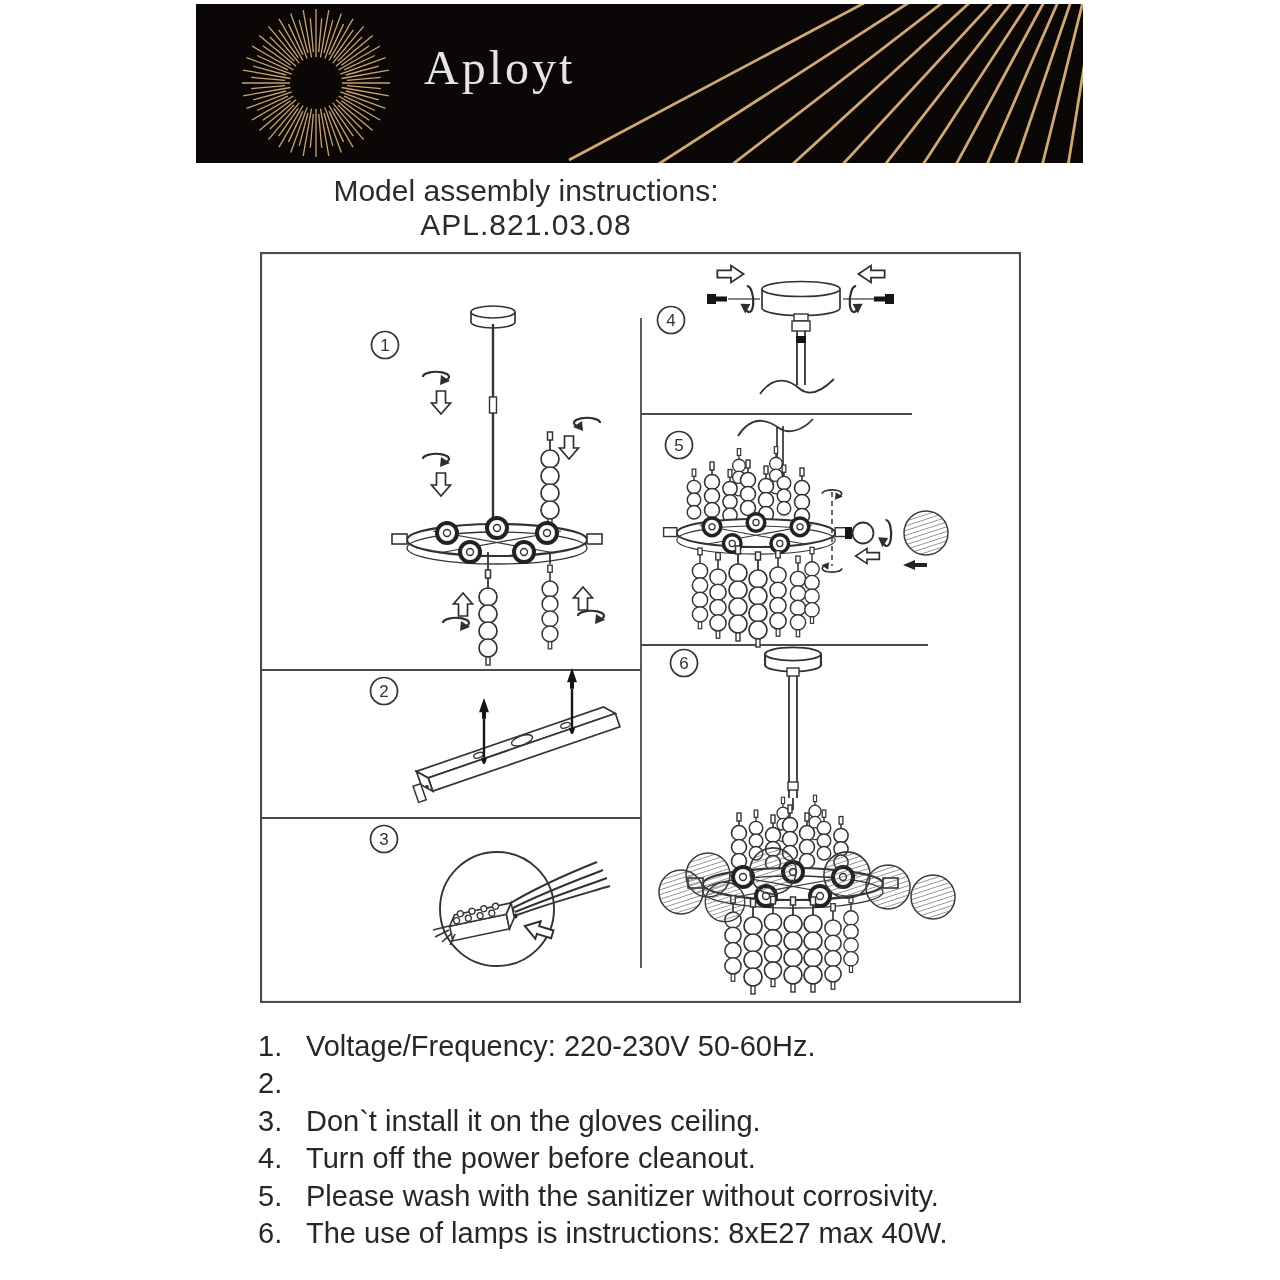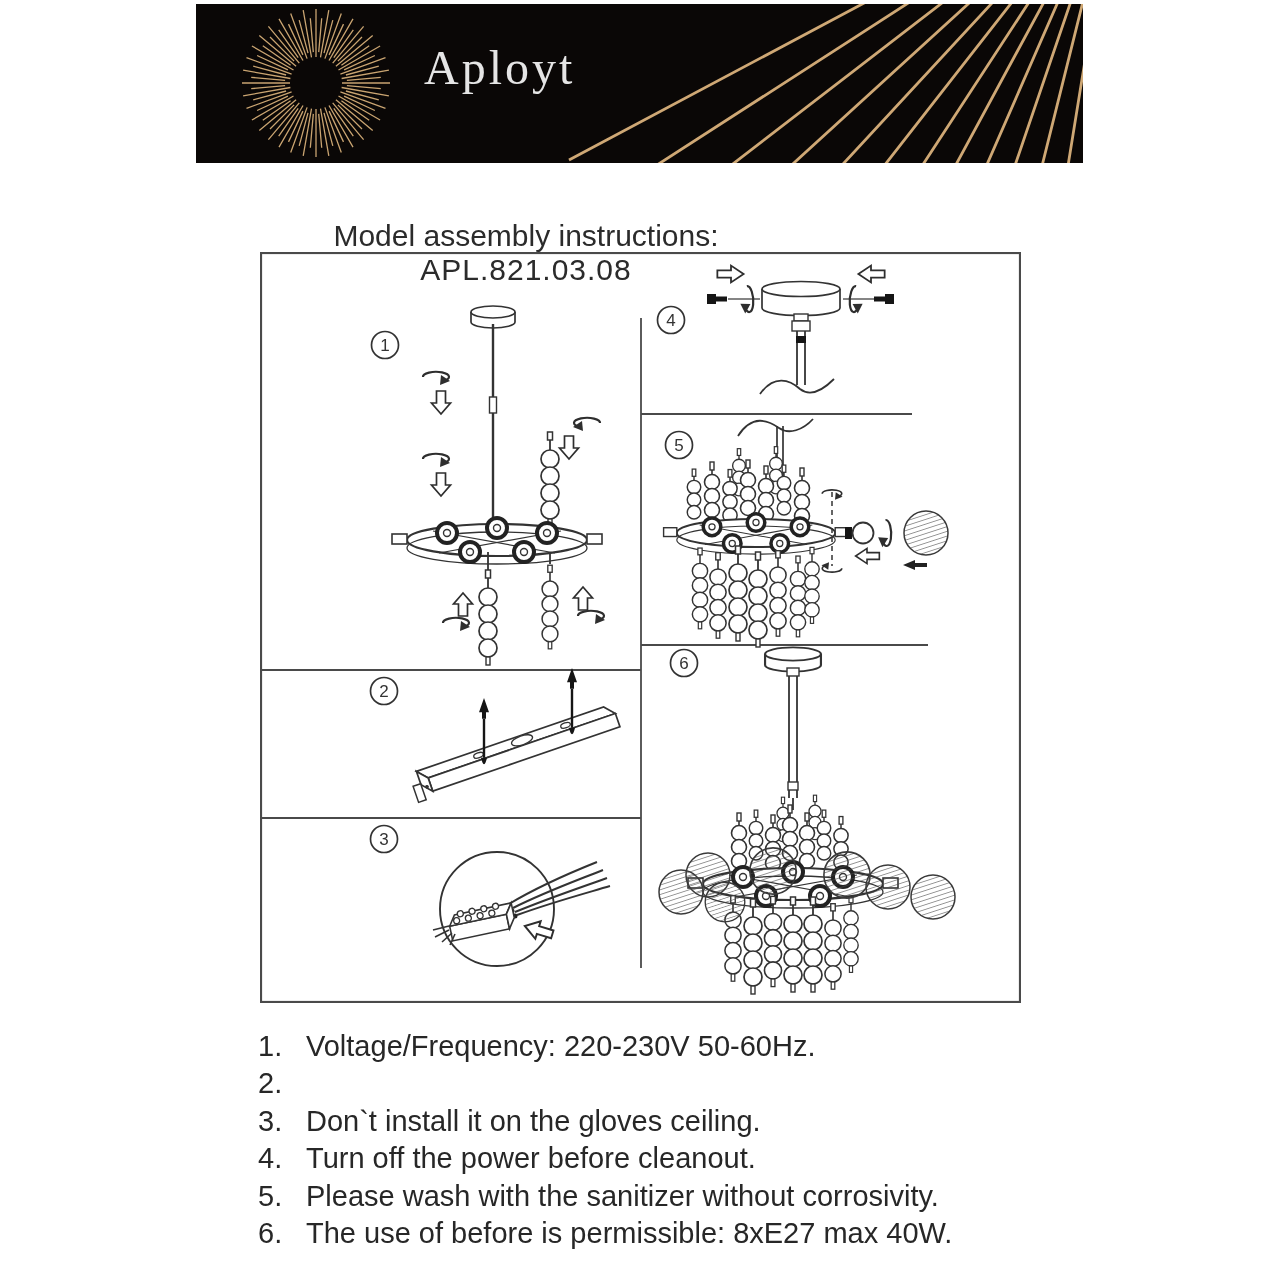--- a/index.html
+++ b/index.html
@@ -12,21 +12,21 @@
     position:absolute;left:196px;top:4px;width:887px;height:159px;
     background:#0a0706;overflow:hidden;
   }
   .banner svg{position:absolute;left:0;top:0;}
   .brand{
     position:absolute;left:228px;top:36px;
     font-family:"Liberation Serif", serif;
     font-size:48px;font-weight:400;letter-spacing:3px;color:#e5e5e5;
   }
   
-  .title-block{position:absolute;left:0;top:174px;width:1052px;text-align:center;margin-top:45px;}
+  .title-block{position:absolute;left:0;top:174px;width:1052px;text-align:center;}
   .title-line{font-size:30px;line-height:34px;color:#2b2b2b;}
   .model-line{font-size:30px;line-height:34px;color:#2b2b2b;letter-spacing:1px;text-align:center;}
   
   .diagram-box{position:absolute;left:260px;top:252px;width:761px;height:751px;}
   
   .instructions{position:absolute;left:258px;top:1028px;width:800px;}
   .inst-row{display:flex;line-height:37.4px;font-size:29px;color:#272727;}
   .inst-num{width:48px;flex:none;}
   .inst-text{white-space:nowrap;}
 </style>
@@ -304,15 +304,15 @@
   <div class="inst-row">
     <span class="inst-num">4.</span>
     <span class="inst-text">Turn off the power before cleanout.</span>
   </div>
   <div class="inst-row">
     <span class="inst-num">5.</span>
     <span class="inst-text">Please wash with the sanitizer without corrosivity.</span>
   </div>
   <div class="inst-row">
     <span class="inst-num">6.</span>
-    <span class="inst-text">The use of before is permissible: 8xE27 max 40W.</span>
+    <span class="inst-text">The use of lamps is instructions: 8xE27 max 40W.</span>
   </div>
 </div>
 
 </body></html>

